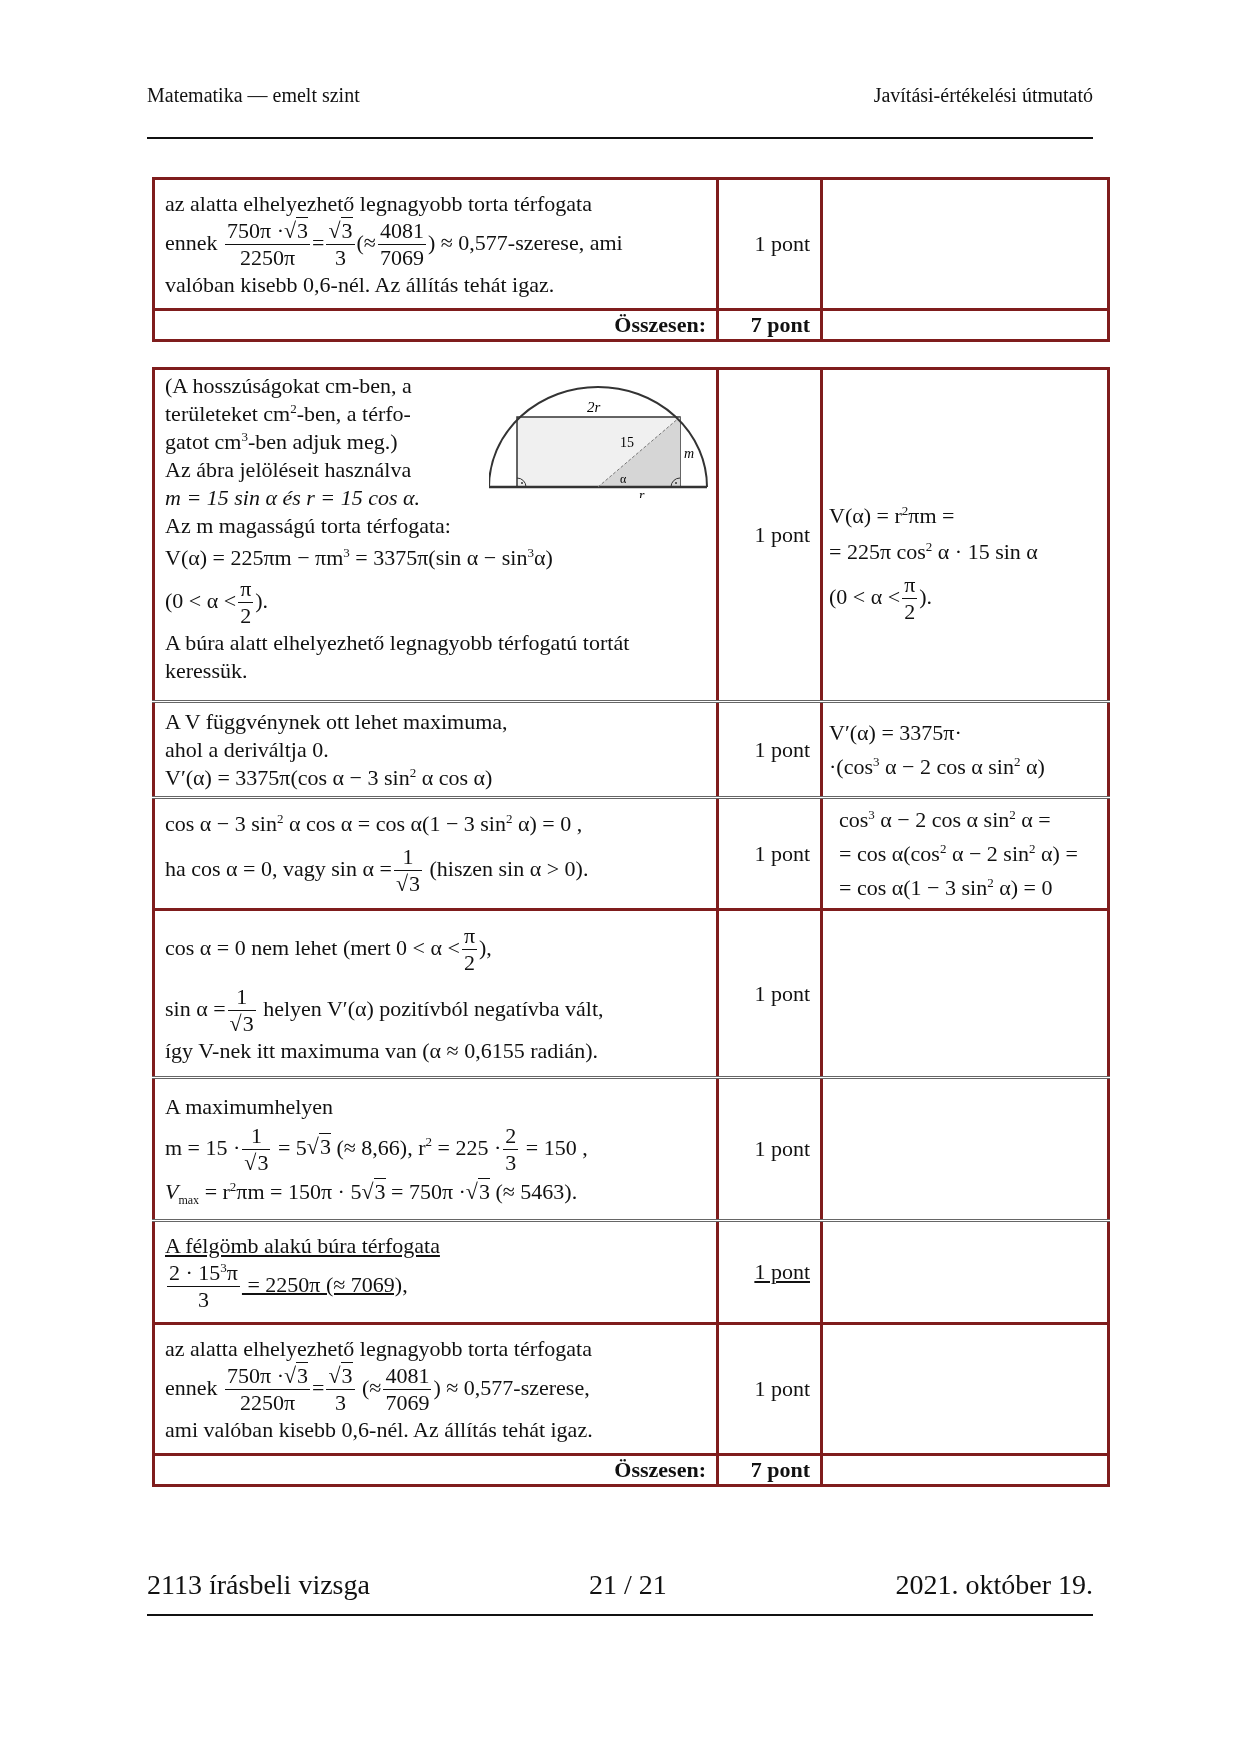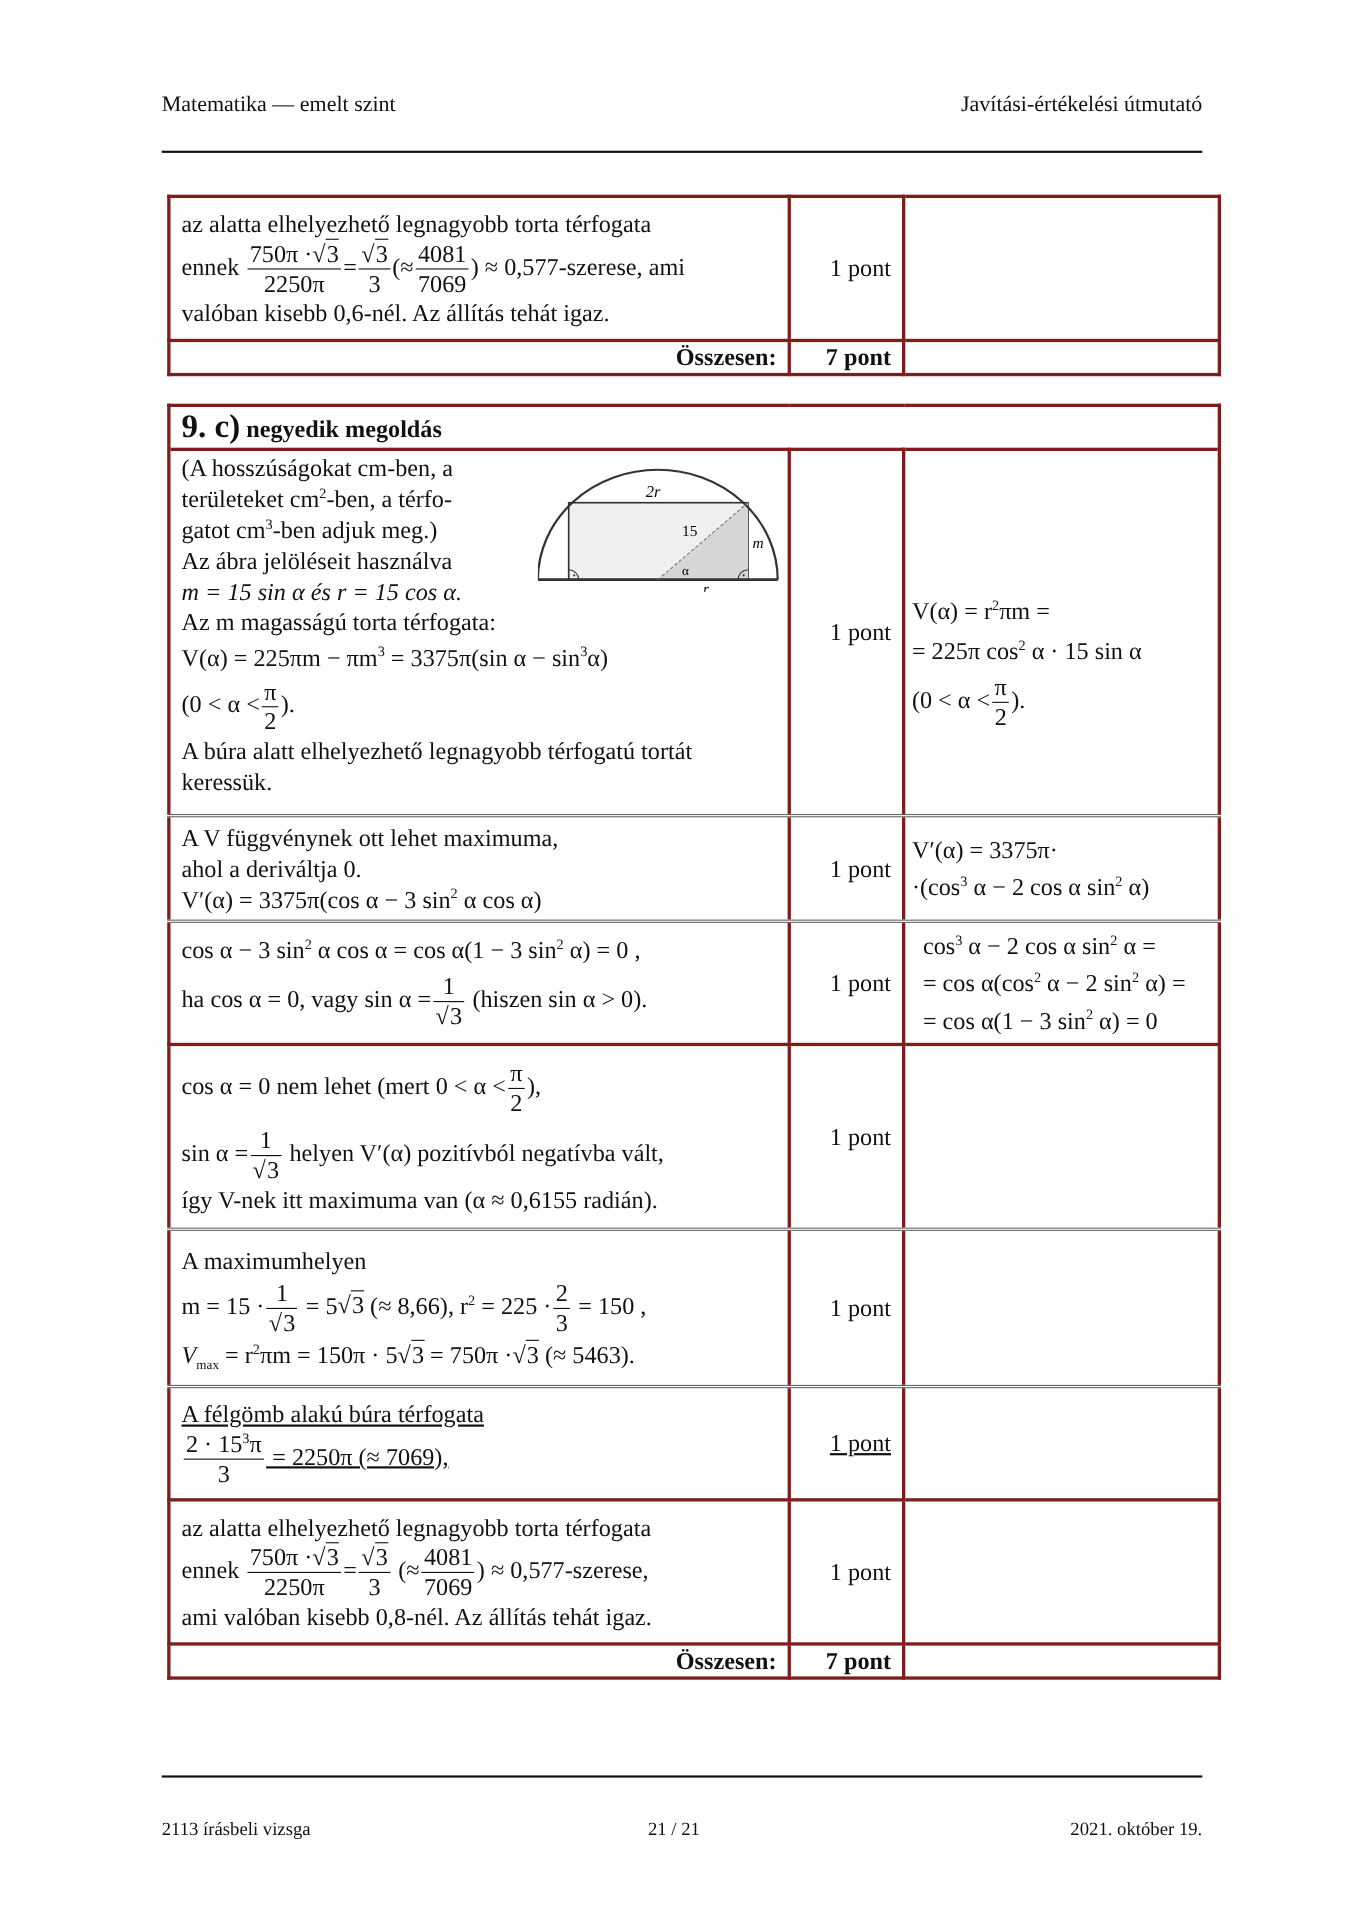--- a/index.html
+++ b/index.html
@@ -1,21 +1,21 @@
 <!DOCTYPE html>
 <html><head>
 <meta charset="utf-8">
 <style>
   html, body { margin:0; padding:0; background:#ffffff; }
   body { width:1241px; height:1755px; position:relative; overflow:hidden;
          font-family:"Liberation Serif", "DejaVu Serif", serif; color:#111; }
   .abs { position:absolute; }
   .hdr { font-size:20px; top:84px; }
   .rule { position:absolute; height:2px; background:#111; left:147px; width:946px; }
-  .foot { font-size:17px; top:1653px; }
+  .foot { font-size:28px; top:1569px; }
 
   table.sol { position:absolute; left:152px; width:955px; border-collapse:collapse; table-layout:fixed; }
   table.sol td { border:3px solid #7f1d1d; padding:0 10px; vertical-align:middle; font-size:22px; line-height:28px; }
   table.sol td.pt { text-align:right; white-space:nowrap;margin-left:30px; }
   table.sol tr.dbl td { border-bottom:3px double #666; }
   .bold { font-weight:bold; }
   .it { font-style:italic; }
   .frac { display:inline-block; vertical-align:middle; text-align:center; margin:0 2px; line-height:26px; }
   .frac > span { display:block; padding:0 2px; }
   .frac > span.num { border-bottom:1px solid #111; }
@@ -72,26 +72,20 @@
 </tbody>
   </table>
 
 <table class="sol" style="top:367px;">
   <colgroup>
       <col style="width:564px">
       <col style="width:104px">
       <col style="width:287px">
     </colgroup>
   <tbody>
-      <tr style="height:40px;">
-    <td colspan="3" style="border-bottom:2px solid #666;">
-      <span class="title-main">9. c)</span>
-      <span class="title-sub">negyedik megoldás</span>
-    </td>
-  </tr>
 
   <tr class="dbl" style="height:333px;">
     <td style="vertical-align:top; padding-top:2px; position:relative;">
       <span class="line">(A hosszúságokat cm-ben, a</span>
       <span class="line"><span>területeket cm</span><sup>2</sup><span>-ben, a térfo-</span></span>
       <span class="line"><span>gatot cm</span><sup>3</sup><span>-ben adjuk meg.)</span></span>
       <span class="line">Az ábra jelöléseit használva</span>
       <span class="line it">m = 15 sin α és r = 15 cos α.</span>
       <span class="line">Az m magasságú torta térfogata:</span>
       <span class="line" style="margin-top:4px;"><span>V(α) = 225πm − πm</span><sup>3</sup><span> = 3375π(sin α − sin</span><sup>3</sup><span>α)</span></span>
@@ -176,21 +170,21 @@
       <span class="line"><span class="frac"><span class="num"><span>2 · 15</span><sup>3</sup><span>π</span></span><span>3</span></span><span> = 2250π (≈ 7069),</span></span>
     </td>
     <td class="pt">1 pont</td>
     <td></td>
   </tr>
 
   <tr style="height:131px;">
     <td>
       <span class="line">az alatta elhelyezhető legnagyobb torta térfogata</span>
       <span class="line"><span>ennek</span> <span class="frac"><span class="num"><span>750π ·</span><span class="sqrt">√<span class="rad">3</span></span></span><span>2250π</span></span>=<span class="frac"><span class="num"><span class="sqrt">√<span class="rad">3</span></span></span><span>3</span></span><span> (≈</span><span class="frac"><span class="num">4081</span><span>7069</span></span><span>) ≈ 0,577-szerese,</span></span>
-      <span class="line">ami valóban kisebb 0,8-nél. Az állítás tehát igaz.</span>
+      <span class="line">ami valóban kisebb 0,6-nél. Az állítás tehát igaz.</span>
     </td>
     <td class="pt">1 pont</td>
     <td></td>
   </tr>
 
   <tr style="height:29px;">
     <td class="total-label">Összesen:</td>
     <td class="pt bold">7 pont</td>
     <td></td>
   </tr>

